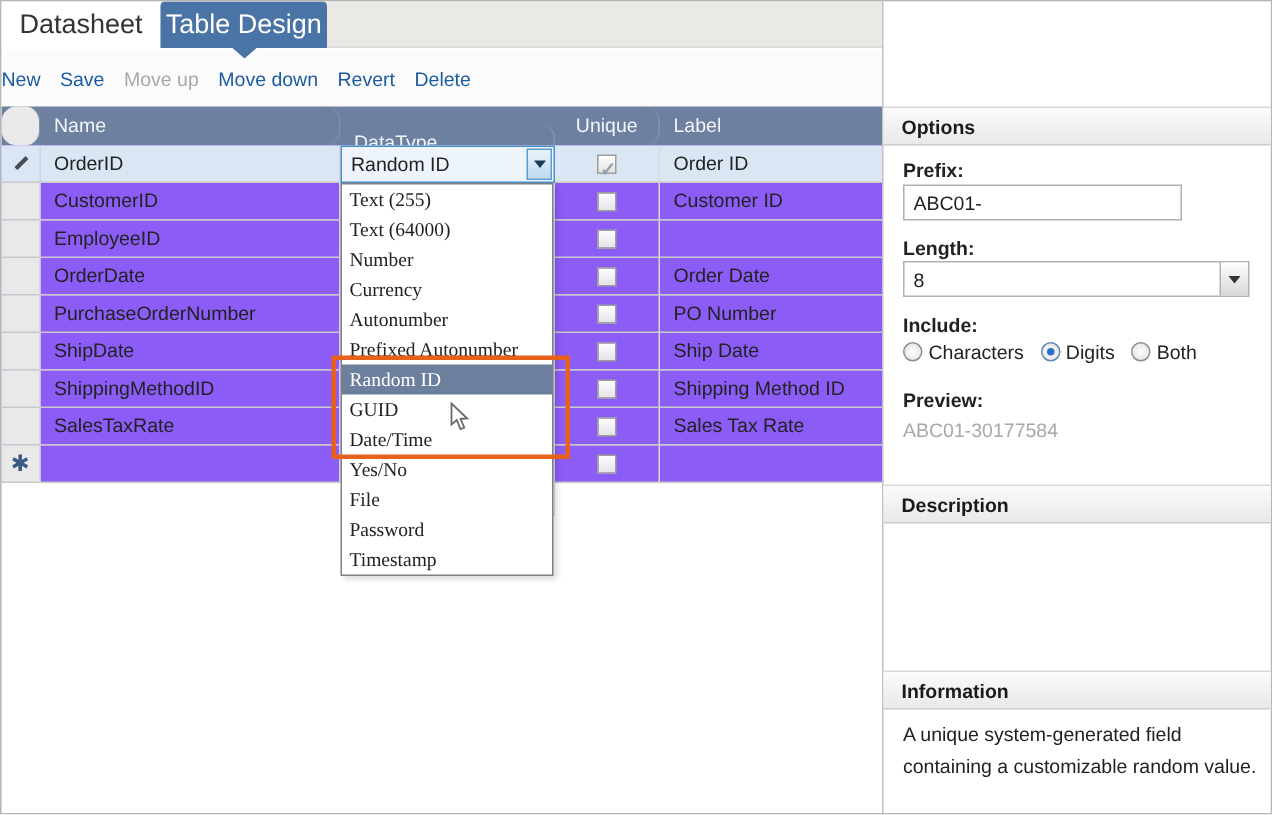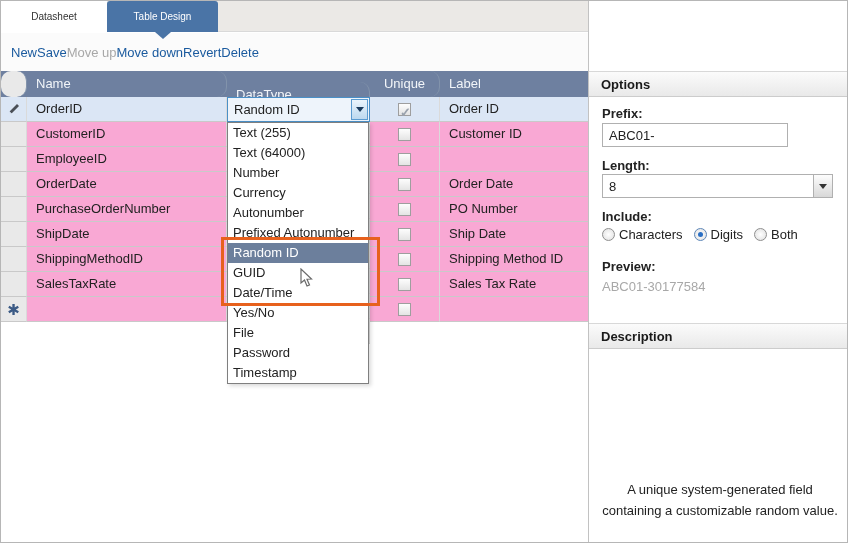--- a/index.html
+++ b/index.html
@@ -1,74 +1,74 @@
 <!DOCTYPE html>
 <html><head>
 <meta charset="utf-8">
 <style>
   * { margin:0; padding:0; box-sizing:border-box; }
   html,body { width:848px; height:543px; font-family:"Liberation Sans", sans-serif; font-size:13px; color:#222; background:#fff; }
   #app { position:relative; width:848px; height:543px; border:1px solid #b6b6b6; background:#fff; overflow:hidden; }
 
   
   .tabbar { position:absolute; left:0; top:0; width:100%; height:31px; background:#ebe9e6; border-bottom:1px solid #d9d9d9; }
-  .tab { position:absolute; top:0; height:31px; display:flex; align-items:center; justify-content:center; font-size:10px; cursor:default; }
+  .tab { position:absolute; top:0; height:31px; display:flex; align-items:center; justify-content:center; font-size:18px; cursor:default; }
   .tab-datasheet { left:0; width:106px; background:#ffffff; color:#333; }
   .tab-tabledesign { left:106px; width:111px; background:#4a74a6; color:#ffffff; border-radius:3px 3px 0 0; }
   .tab-notch { position:absolute; left:154px; top:31px; width:0; height:0; border-left:8px solid transparent; border-right:8px solid transparent; border-top:7px solid #4a74a6; z-index:3; }
 
   
-  .toolbar { position:absolute; left:0; top:32px; width:100%; height:38px; background:#fbfbfb; display:flex; align-items:center; padding-left:10px; }
+  .toolbar { position:absolute; left:0; top:32px; width:100%; height:38px; background:#fbfbfb; display:flex; align-items:center; gap:13px; }
   .tlink { color:#1a5a9e; cursor:pointer; }
   .tlink.disabled { color:#a8a8a8; cursor:default; }
 
   
   .grid { position:absolute; left:0; top:70px; width:587px; }
   .ghead { display:flex; height:26px; background:#6e80a0; color:#f2f5f9; align-items:center; }
   .ghead .hcell { height:26px; line-height:26px; padding-left:9px; border-right:1px solid #8293ab; overflow:hidden;border-radius:10px; }
-  .trow { display:flex; height:25px; background:#f9a8d4; }
+  .trow { display:flex; height:25px; background:#8b5cf6; }
   .trow .cell { height:25px; line-height:24px; padding-left:9px; border-right:1px solid #dadada; border-bottom:1px solid #c9c9c9; overflow:hidden; white-space:nowrap; }
   .trow.sel .cell:not(.gutter) { background:#dbe6f5; }
   .c-gut { width:26px; padding-left:0 !important; background:#e9e9e9; text-align:center; }
   .c-name { width:200px; }
   .c-type { width:143px;margin-top:22px; }
   .c-uni { width:70px; display:flex; align-items:center; justify-content:center; padding-left:0 !important; }
   .c-lab { width:148px; }
 
   .cb { width:13px; height:13px; border:1px solid #9e9e9e; background:linear-gradient(#fdfdfd,#e4e4e4); display:inline-block; position:relative; }
   .cb.checked::after { content:"✓"; position:absolute; left:1px; top:-3px; color:#9aa2ad; font-size:13px; font-weight:bold; }
   .star { color:#3b5a85; font-size:15px; line-height:25px; }
 
   
   .combo { position:absolute; left:226px; top:96px; width:143px; height:25px; background:#eef4fb; border:1px solid #4a90c8; display:flex; align-items:center; z-index:5; }
   .combo-text { flex:1; padding-left:6px; }
   .combo-btn { width:17px; height:21px; margin-right:1px; background:linear-gradient(#eaf4fc,#bcd9ef); border:1px solid #5a9bd0; display:flex; align-items:center; justify-content:center; }
   .arrow-down { width:0; height:0; border-left:4px solid transparent; border-right:4px solid transparent; border-top:5px solid #1a3a5c; }
   .ddlist { position:absolute; left:226px; top:121px; width:142px; background:#fff; border:1px solid #7f7f7f; z-index:5; box-shadow:2px 2px 4px rgba(0,0,0,0.15); }
-  .opt { height:20px; line-height:20px; padding-left:5px; white-space:nowrap; cursor:default; }
+  .opt { height:20px; line-height:20px; padding-left:5px; white-space:nowrap; cursor:default;font-family:Liberation Serif, serif; }
   .opt.hl { background:#6c7f9c; color:#fff; }
   .callout { position:absolute; left:220px; top:236px; width:159px; height:69px; border:3px solid #e7611d; z-index:6; pointer-events:none; }
   .cursor { position:absolute; left:299px; top:267px; z-index:10; pointer-events:none; }
 
   
   .panel { position:absolute; left:587px; top:0; width:261px; height:543px; background:#fff; border-left:1px solid #c2c2c2;padding-left:14px; }
   .sechead { position:absolute; left:0; width:100%; height:26px; line-height:25px; font-weight:bold; color:#1a1a1a; padding-left:12px; background:linear-gradient(#fbfbfb,#e9e9e9); border-top:1px solid #d8d8d8; border-bottom:1px solid #cccccc; }
   .flabel { position:absolute; left:13px; font-weight:bold; color:#222; }
   .tinput { position:absolute; left:13px; width:186px; height:24px; border:1px solid #b0b0b0; padding-left:6px; font-family:"Liberation Sans", sans-serif; font-size:13px; color:#222; background:#fff; }
   .fselect { position:absolute; left:13px; width:231px; height:24px; border:1px solid #b0b0b0; background:#fff; display:flex; align-items:center; }
   .fselect .sval { flex:1; padding-left:6px; }
   .sel-btn { width:19px; height:22px; background:linear-gradient(#fdfdfd,#d8d8d8); border-left:1px solid #b0b0b0; display:flex; align-items:center; justify-content:center; }
   .sel-btn .arrow-down { border-top-color:#333; }
   .radios { position:absolute; left:13px; display:flex; gap:11px; }
   .radio { display:flex; align-items:center; gap:4px; }
   .rdot { width:13px; height:13px; border-radius:50%; border:1px solid #8f8f8f; background:radial-gradient(#ffffff,#dedede); position:relative; }
   .rdot.on { border-color:#5e87b8; }
   .rdot.on::after { content:""; position:absolute; left:3px; top:3px; width:5px; height:5px; border-radius:50%; background:#2a6fc4; }
   .preview-val { position:absolute; left:13px; color:#a8a8a8; }
-  .infotext { position:absolute; left:13px; width:236px; color:#222; line-height:21px;text-align:center; }
+  .infotext { position:absolute; left:13px; width:236px; color:#222; line-height:21px; }
 </style>
 </head>
 <body>
 
 <div id="app">
 
   <div class="tabbar">
     <div class="tab tab-datasheet">
         <span>Datasheet</span>
       </div>
@@ -249,16 +249,17 @@
           <span>Both</span>
         </span>
     </div>
 
     <div class="flabel" style="top:258px">Preview:</div>
     <div class="preview-val" style="top:278px">ABC01-30177584</div>
 
     <div class="sechead" style="top:322px">Description</div>
     <div class="infotext" style="top:356px"></div>
 
+    <div class="sechead" style="top:446px">Information</div>
     <div class="infotext" style="top:478px">A unique system-generated field containing a customizable random value.</div>
   </div>
 
 </div>
 
 </body></html>

